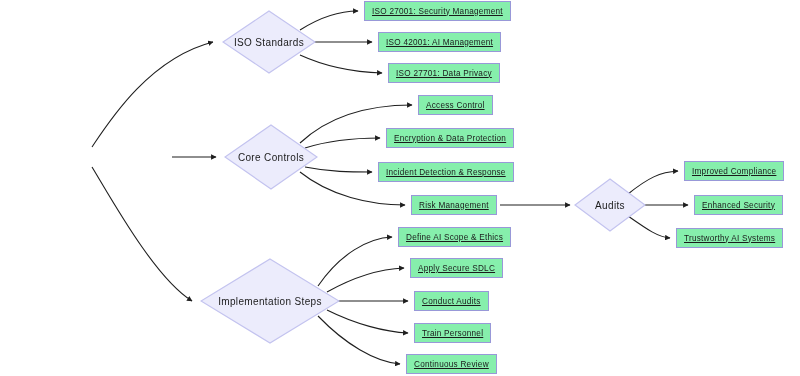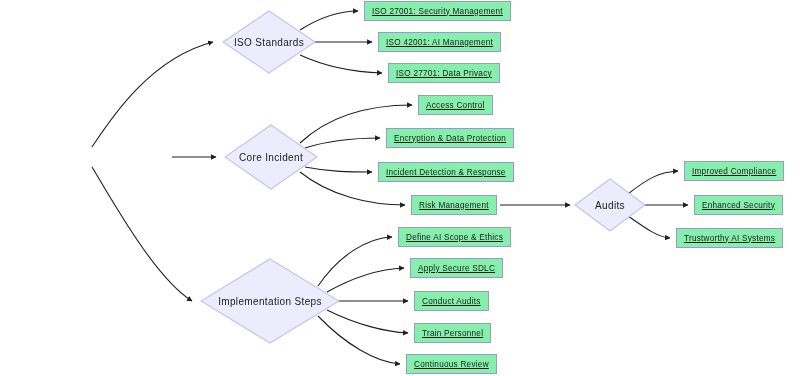--- a/index.html
+++ b/index.html
@@ -85,21 +85,21 @@
     <svg class="dia-shape" viewBox="0 0 94 64">
       <polygon points="47,1 93,32 47,63 1,32" fill="#ececfc" stroke="#c3c3ef" stroke-width="1.2"></polygon>
     </svg>
     <span class="dia-label">ISO Standards</span>
   </div>
 
   <div class="node diamond" style="left:224px;top:124px;width:94px;height:66px;">
     <svg class="dia-shape" viewBox="0 0 94 66">
       <polygon points="47,1 93,33 47,65 1,33" fill="#ececfc" stroke="#c3c3ef" stroke-width="1.2"></polygon>
     </svg>
-    <span class="dia-label">Core Incident</span>
+    <span class="dia-label">Core Controls</span>
   </div>
 
   <div class="node diamond" style="left:200px;top:258px;width:140px;height:86px;">
     <svg class="dia-shape" viewBox="0 0 140 86">
       <polygon points="70,1 139,43 70,85 1,43" fill="#ececfc" stroke="#c3c3ef" stroke-width="1.2"></polygon>
     </svg>
     <span class="dia-label">Implementation Steps</span>
   </div>
 
   <div class="node diamond" style="left:574px;top:178px;width:72px;height:54px;">

